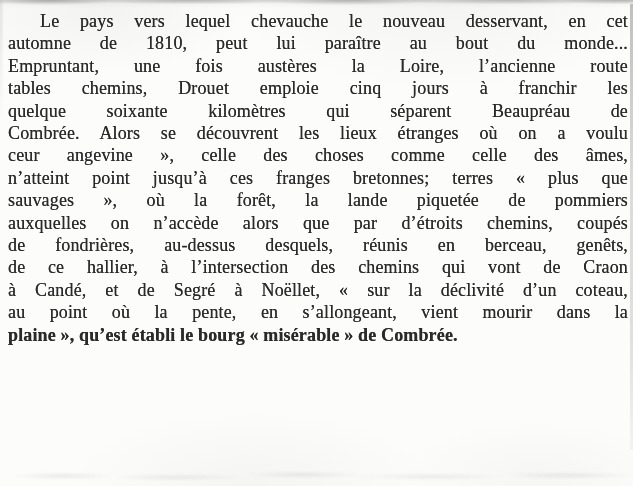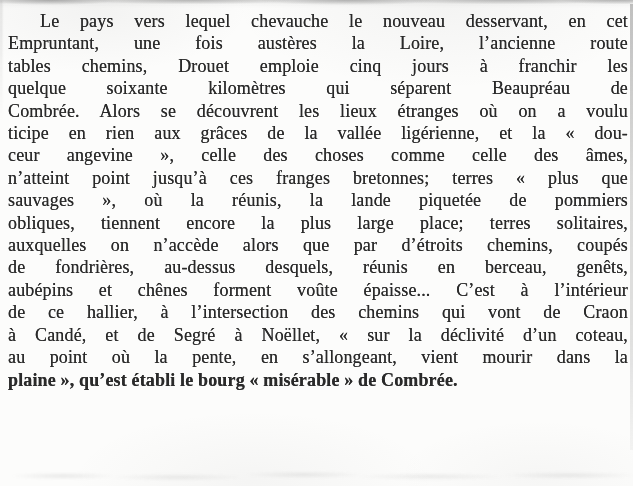--- a/index.html
+++ b/index.html
@@ -121,31 +121,29 @@
 
 <div class="scan-page">
 
   <div class="scan-edge-top"></div>
   <div class="scan-edge-left"></div>
   <div class="scan-edge-right"></div>
   <div class="scan-smudge-bottom"></div>
 
   <div class="paragraph">
     <div class="text-line indent">Le pays vers lequel chevauche le nouveau desservant, en cet</div>
+    <div class="text-line">automne de 1810, peut lui paraître au bout du monde...</div>
     <div class="text-line">Empruntant, une fois austères la Loire, l’ancienne route</div>
     <div class="text-line">tables chemins, Drouet emploie cinq jours à franchir les</div>
     <div class="text-line">quelque soixante kilomètres qui séparent Beaupréau de</div>
     <div class="text-line">Combrée. Alors se découvrent les lieux étranges où on a voulu</div>
-    <div class="text-line">ticipe en rien aux grâces de la vallée ligérienne, et la « dou-</div>
     <div class="text-line">ceur angevine », celle des choses comme celle des âmes,</div>
     <div class="text-line">n’atteint point jusqu’à ces franges bretonnes; terres « plus que</div>
-    <div class="text-line">sauvages », où la réunis, la lande piquetée de pommiers</div>
-    <div class="text-line">obliques, tiennent encore la plus large place; terres solitaires,</div>
+    <div class="text-line">sauvages », où la forêt, la lande piquetée de pommiers</div>
     <div class="text-line">auxquelles on n’accède alors que par d’étroits chemins, coupés</div>
     <div class="text-line">de fondrières, au-dessus desquels, réunis en berceau, genêts,</div>
-    <div class="text-line">aubépins et chênes forment voûte épaisse... C’est à l’intérieur</div>
     <div class="text-line">de ce hallier, à l’intersection des chemins qui vont de Craon</div>
     <div class="text-line">à Candé, et de Segré à Noëllet, « sur la déclivité d’un coteau,</div>
     <div class="text-line">au point où la pente, en s’allongeant, vient mourir dans la</div>
     <div class="text-line last">plaine », qu’est établi le bourg « misérable » de Combrée.</div>
   </div>
 
 </div>
 
 </body></html>

